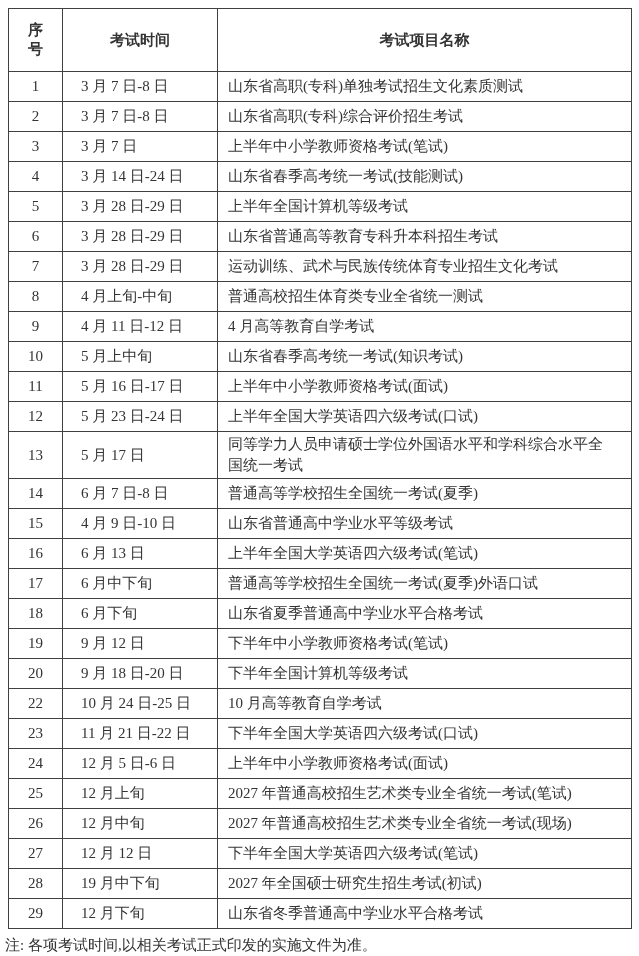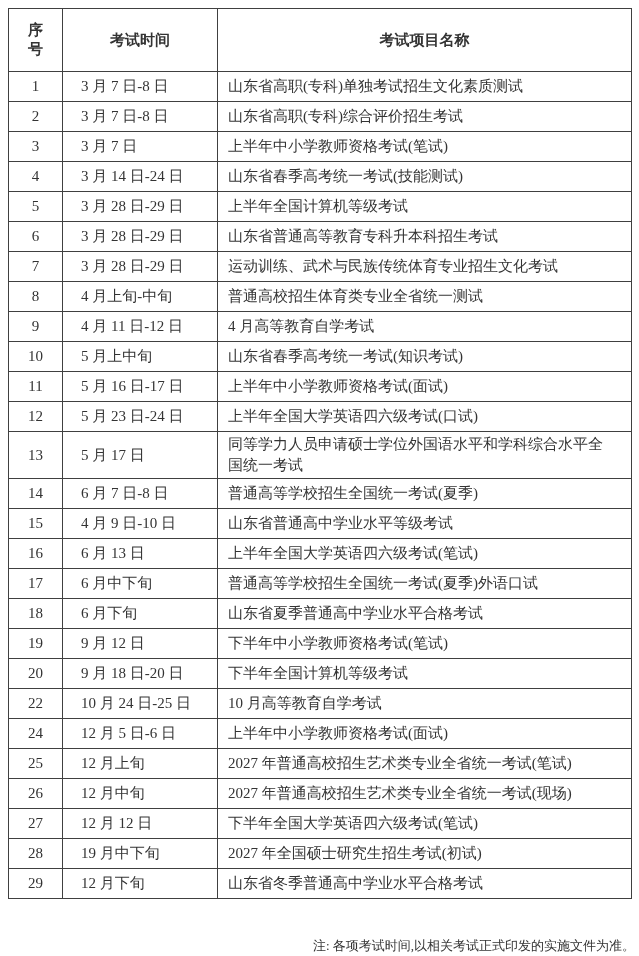--- a/index.html
+++ b/index.html
@@ -62,24 +62,24 @@
   table.schedule td.name {
     text-align: left;
     padding-left: 10px;
     padding-right: 16px;
   }
   .note {
     position: absolute;
     left: 5px;
     top: 936px;
     width: 630px;
-    font-size: 13px;
+    font-size: 15px;
     line-height: 19px;
     color: #333333;
-    text-align: right;
+    text-align: left;
   }
 </style>
 </head>
 <body>
 
 <div class="page">
   <div class="table-wrap">
     <table class="schedule">
       <colgroup>
         <col class="c1">
@@ -193,20 +193,25 @@
             <td class="no">20</td>
             <td class="time">9 月 18 日-20 日</td>
             <td class="name">下半年全国计算机等级考试</td>
           </tr>
           <tr>
             <td class="no">22</td>
             <td class="time">10 月 24 日-25 日</td>
             <td class="name">10 月高等教育自学考试</td>
           </tr>
           <tr>
+            <td class="no">23</td>
+            <td class="time">11 月 21 日-22 日</td>
+            <td class="name">下半年全国大学英语四六级考试(口试)</td>
+          </tr>
+          <tr>
             <td class="no">24</td>
             <td class="time">12 月 5 日-6 日</td>
             <td class="name">上半年中小学教师资格考试(面试)</td>
           </tr>
           <tr>
             <td class="no">25</td>
             <td class="time">12 月上旬</td>
             <td class="name">2027 年普通高校招生艺术类专业全省统一考试(笔试)</td>
           </tr>
           <tr>

